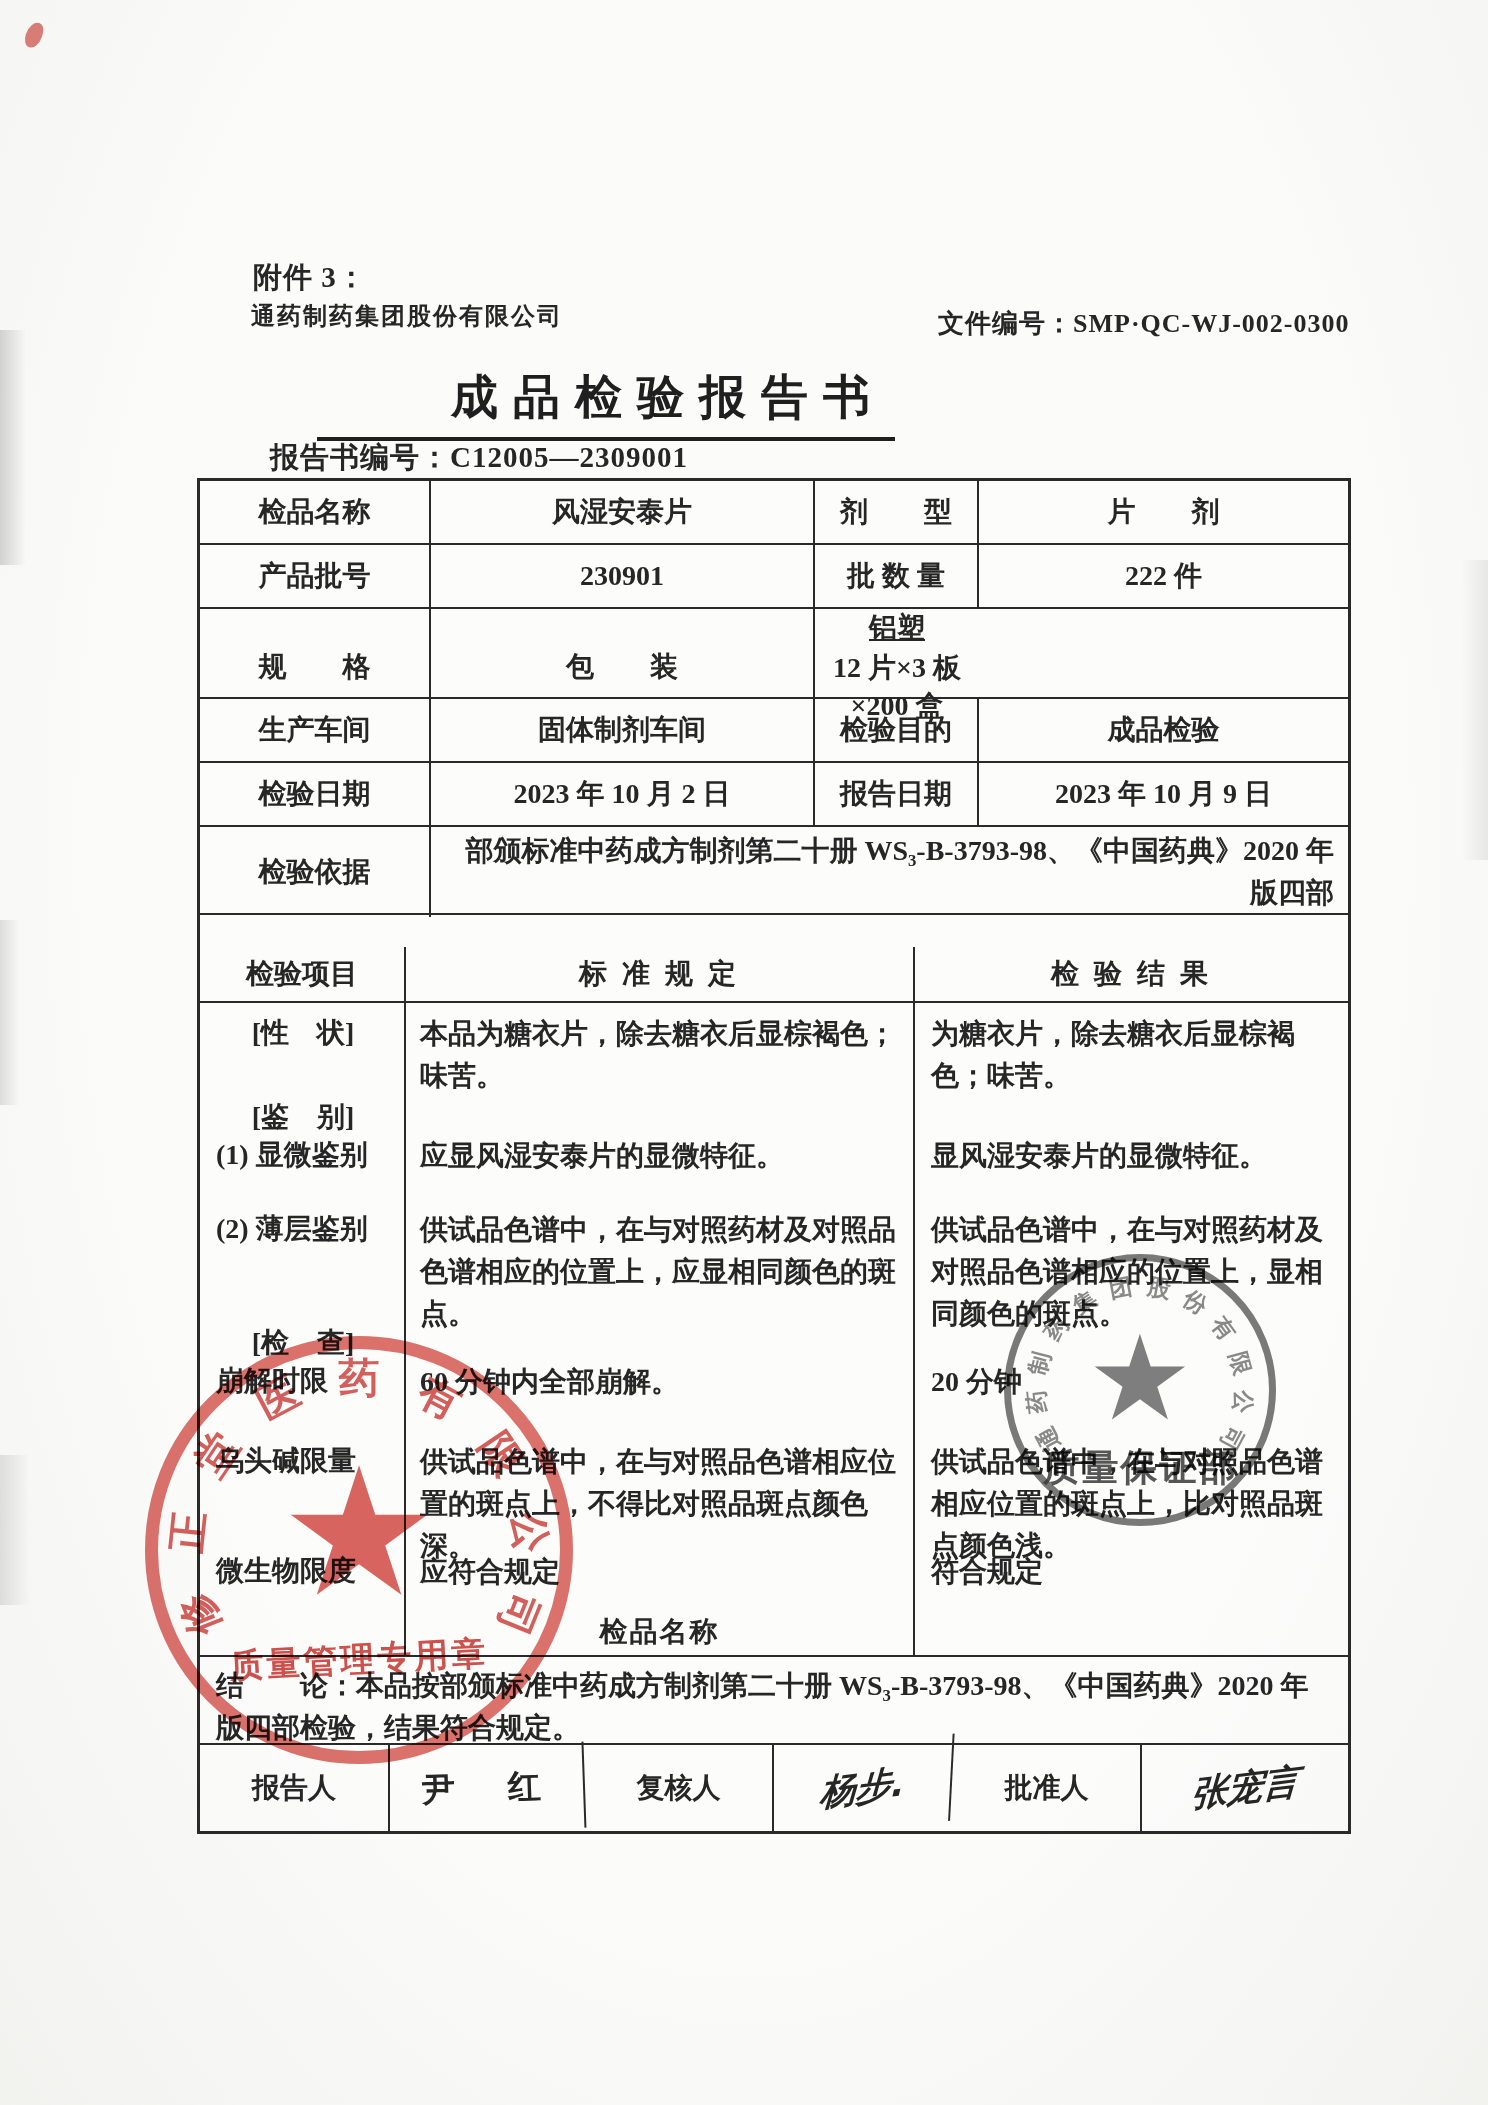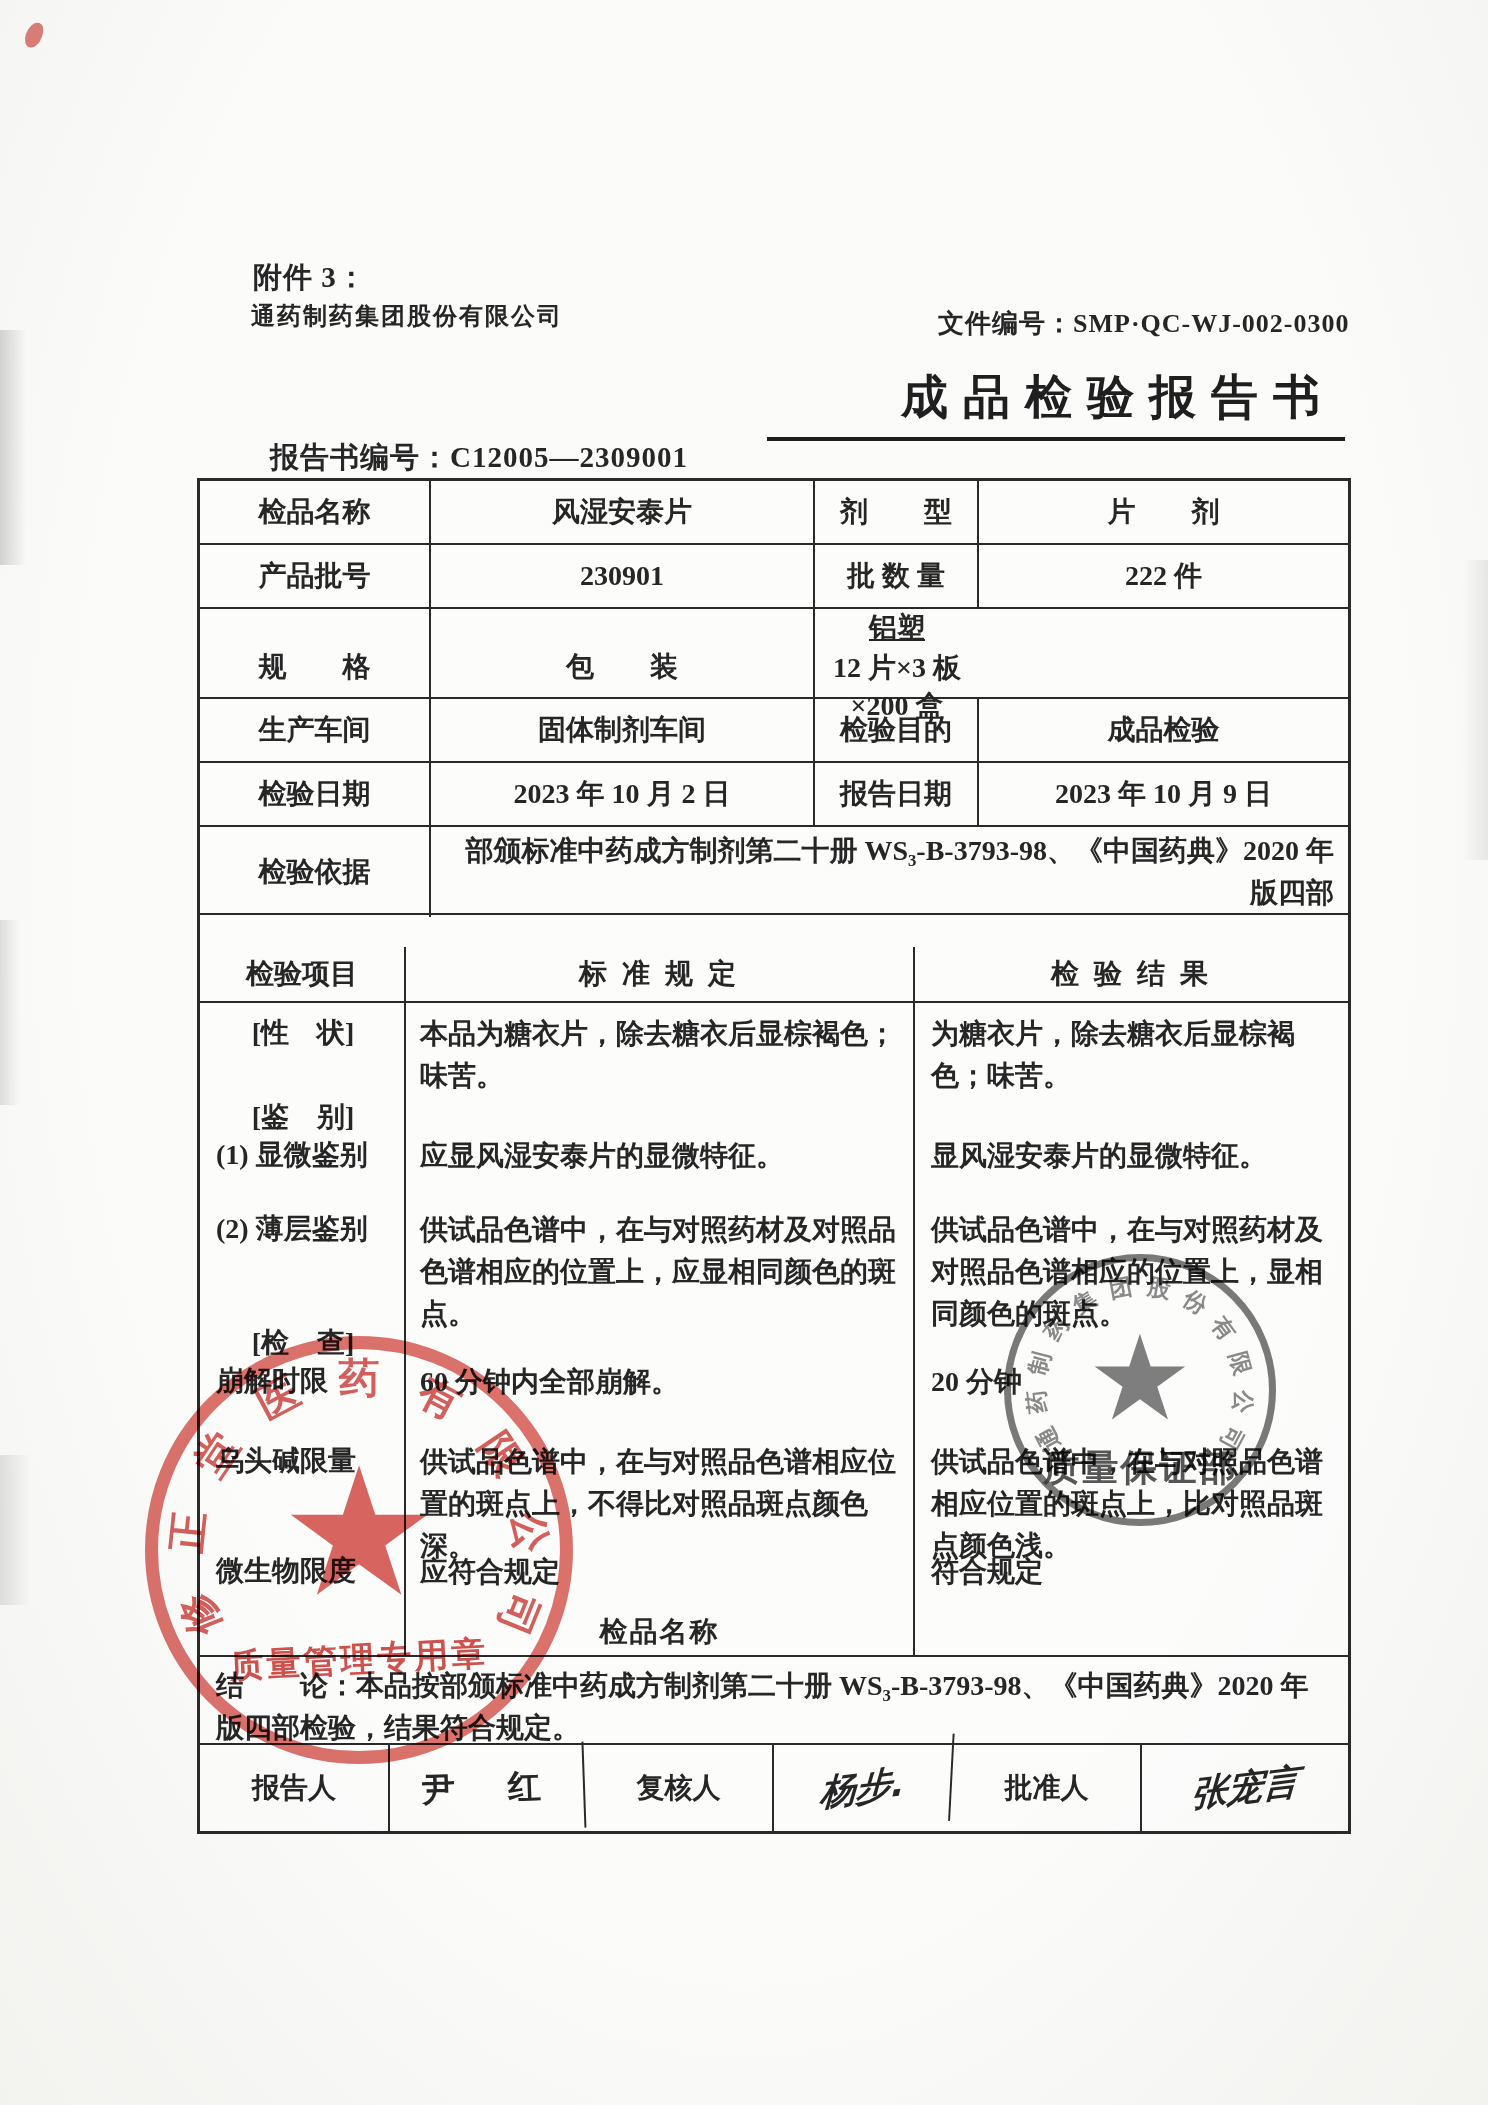--- a/index.html
+++ b/index.html
@@ -10,21 +10,21 @@
     background:#f9f9f7;
     background-image:radial-gradient(ellipse at 50% 40%, #fbfbfa 60%, #f2f2ef 100%);
     overflow:hidden;
     font-family:"Liberation Serif", serif;
     color:#262626;
   }
   
   .hdr-attachment{position:absolute;left:253px;top:258px;font-size:29px;font-weight:700;letter-spacing:1px;}
   .hdr-company{position:absolute;left:251px;top:300px;font-size:24px;font-weight:600;letter-spacing:2px;}
   .hdr-fileno{position:absolute;left:938px;top:306px;font-size:26px;font-weight:700;letter-spacing:1px;}
-  .title-wrap{position:absolute;left:197px;top:366px;width:1148px;text-align:right;text-indent:120px;}
+  .title-wrap{position:absolute;left:197px;top:366px;width:1148px;text-align:left;text-indent:120px;}
   .title{
     display:inline-block;font-size:47px;font-weight:700;letter-spacing:15px;
     border-bottom:4px solid #1f1f1f;padding:0 10px 8px 14px;color:#1f1f1f;
   }
   .report-no{position:absolute;left:270px;top:438px;font-size:29px;font-weight:600;letter-spacing:1px;}
 
   
   .rtable{
     position:absolute;left:197px;top:478px;width:1148px;
     border:3px solid #2a2a2a;background:rgba(255,255,255,0.25);

